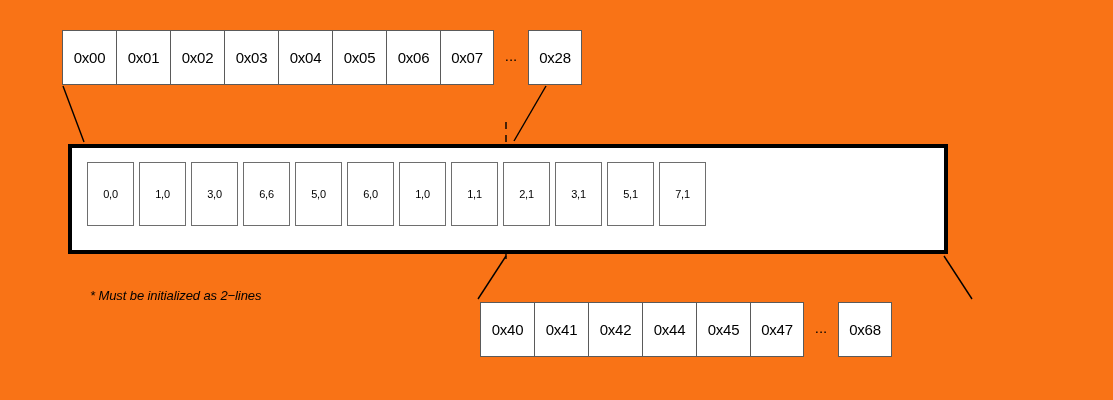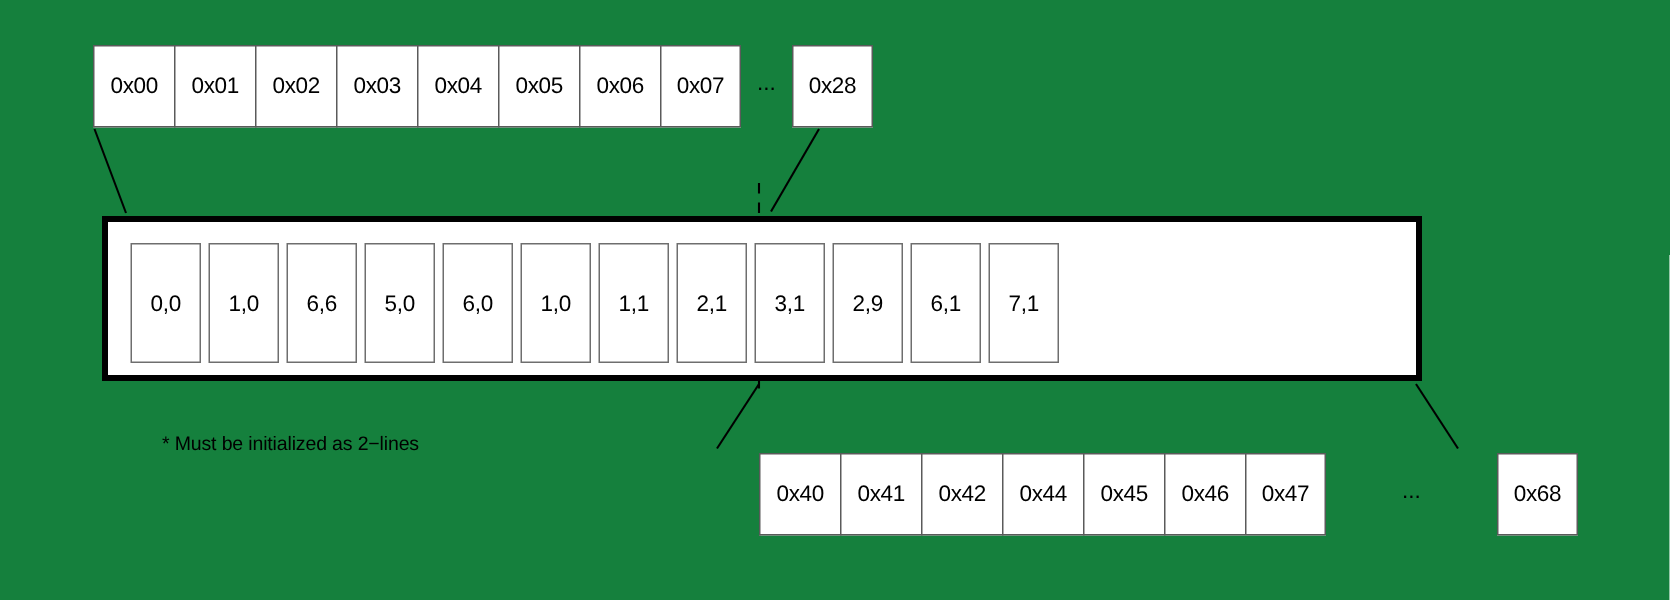--- a/index.html
+++ b/index.html
@@ -9,21 +9,21 @@
   }
   body {
     font-family: "Liberation Sans", "DejaVu Sans", sans-serif;
     color: #000000;
   }
   #diagram {
     position: relative;
     width: 1113px;
     height: 400px;
     overflow: hidden;
-    background: #15803d;
+    background: #f97316;
   }
   .leaders {
     position: absolute;
     left: 0;
     top: 0;
     width: 1113px;
     height: 400px;
     pointer-events: none;
   }
 
@@ -80,40 +80,41 @@
   }
   #cache-words {
     position: absolute;
     left: 15px;
     top: 14px;
     display: flex;
     gap: 5px;
   }
   .word-box {
     width: 47px;
-    height: 80px;
+    height: 64px;
     box-sizing: border-box;
     border: 1px solid #6e6e6e;
     background: #ffffff;
     display: flex;
     align-items: center;
     justify-content: center;
-    font-size: 15px;
+    font-size: 11px;
     line-height: 1;
     letter-spacing: -0.2px;
   }
 
   
   #note {
     position: absolute;
-    left: 108px;
+    left: 90px;
     top: 288px;
     font-size: 13px;
     white-space: nowrap;
     letter-spacing: -0.1px;
+    font-style: italic;
   }
 </style>
 </head>
 <body>
 
 <div id="diagram">
 
   <svg class="leaders" viewBox="0 0 1113 400" width="1113" height="400" xmlns="http://www.w3.org/2000/svg">
 
     <line x1="63" y1="86" x2="84" y2="142" stroke="#000000" stroke-width="1.4"></line>
@@ -139,42 +140,41 @@
       <div class="addr-cell">0x07</div>
     </div>
     <div class="addr-ellipsis">...</div>
     <div class="addr-cell lone">0x28</div>
   </div>
 
   <div id="cache-band">
     <div id="cache-words">
       <div class="word-box">0,0</div>
       <div class="word-box">1,0</div>
+      <div class="word-box">3,0</div>
       <div class="word-box">6,6</div>
       <div class="word-box">5,0</div>
       <div class="word-box">6,0</div>
       <div class="word-box">1,0</div>
       <div class="word-box">1,1</div>
       <div class="word-box">2,1</div>
       <div class="word-box">3,1</div>
-      <div class="word-box">2,9</div>
-      <div class="word-box">6,1</div>
+      <div class="word-box">5,1</div>
       <div class="word-box">7,1</div>
     </div>
   </div>
 
   <div id="note">* Must be initialized as 2−lines</div>
 
-  <div class="addr-row" id="bottom-row" style="left:506px; top:302px;gap:40px;">
+  <div class="addr-row" id="bottom-row" style="left:480px; top:302px;">
     <div class="addr-group">
       <div class="addr-cell">0x40</div>
       <div class="addr-cell">0x41</div>
       <div class="addr-cell">0x42</div>
       <div class="addr-cell">0x44</div>
       <div class="addr-cell">0x45</div>
-      <div class="addr-cell">0x46</div>
       <div class="addr-cell">0x47</div>
     </div>
     <div class="addr-ellipsis">...</div>
     <div class="addr-cell lone">0x68</div>
   </div>
 
 </div>
 
 </body></html>

